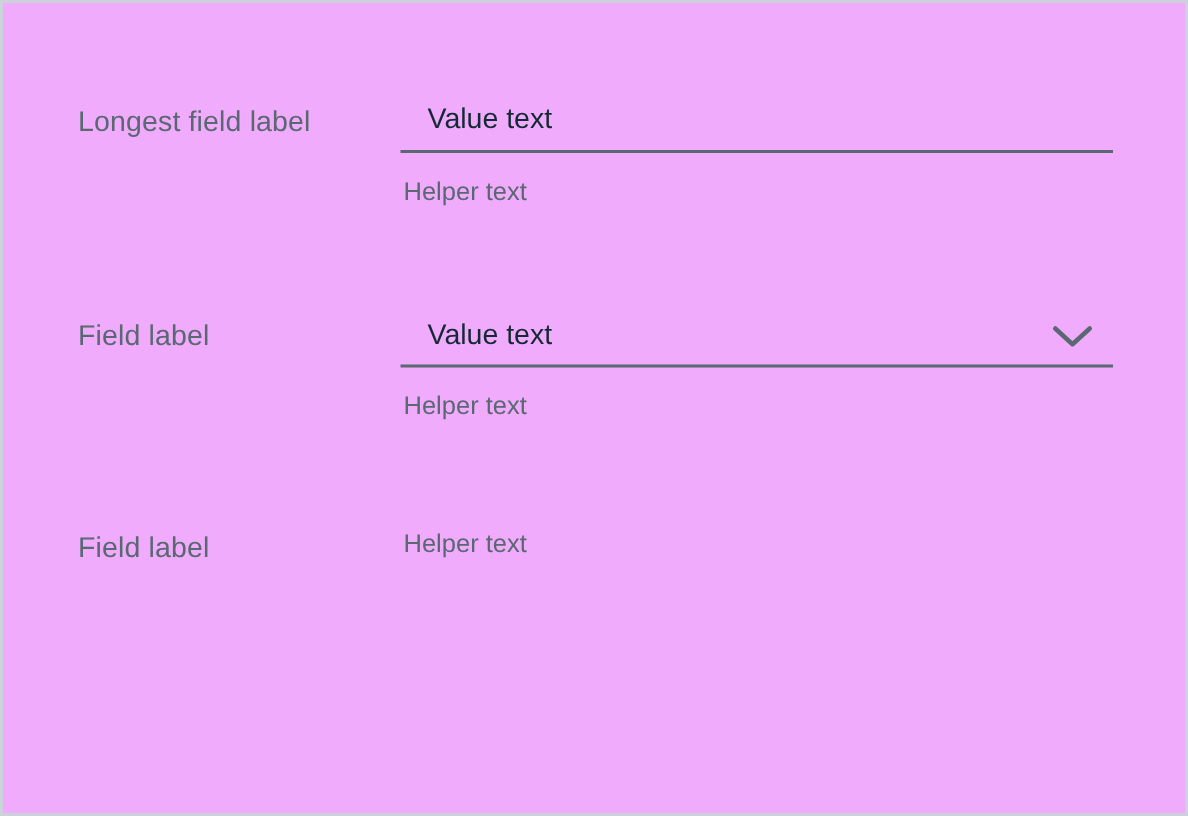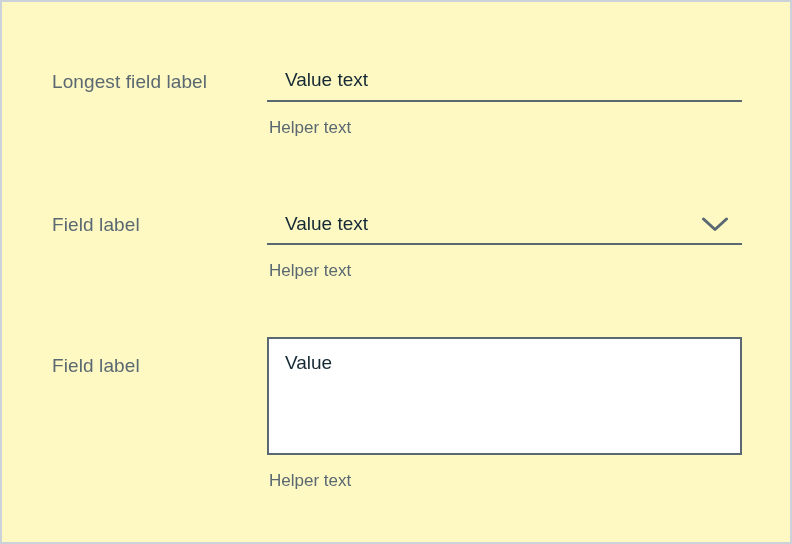--- a/index.html
+++ b/index.html
@@ -3,21 +3,21 @@
 <meta charset="utf-8">
 <style>
   html, body { margin: 0; padding: 0; background: #ffffff; }
   body { font-family: "Liberation Sans", "DejaVu Sans", sans-serif; }
 
   .frame {
     width: 792px;
     height: 544px;
     box-sizing: border-box;
     border: 2px solid #ccd2d9;
-    background: #fef9c3;
+    background: #f0abfc;
     padding: 60px 48px 0 50px;
     overflow: hidden;
   }
 
   .row { display: flex; align-items: flex-start; }
   .row-1 { margin-bottom: 65px; }
   .row-2 { margin-bottom: 54px; }
 
   .label {
     flex: 0 0 215px;
@@ -119,18 +119,17 @@
           <polyline points="2.5,2 14,12.5 25.5,2" fill="none" stroke="#5a6872" stroke-width="3" stroke-linecap="round" stroke-linejoin="round"></polyline>
         </svg>
       </div>
       <div class="helper">Helper text</div>
     </div>
   </div>
 
   <div class="row row-3">
     <div class="label lbl-textarea">Field label</div>
     <div class="field-col">
-      <textarea class="textarea" style="">Value</textarea>
       <div class="helper">Helper text</div>
     </div>
   </div>
 
 </div>
 
 </body></html>

